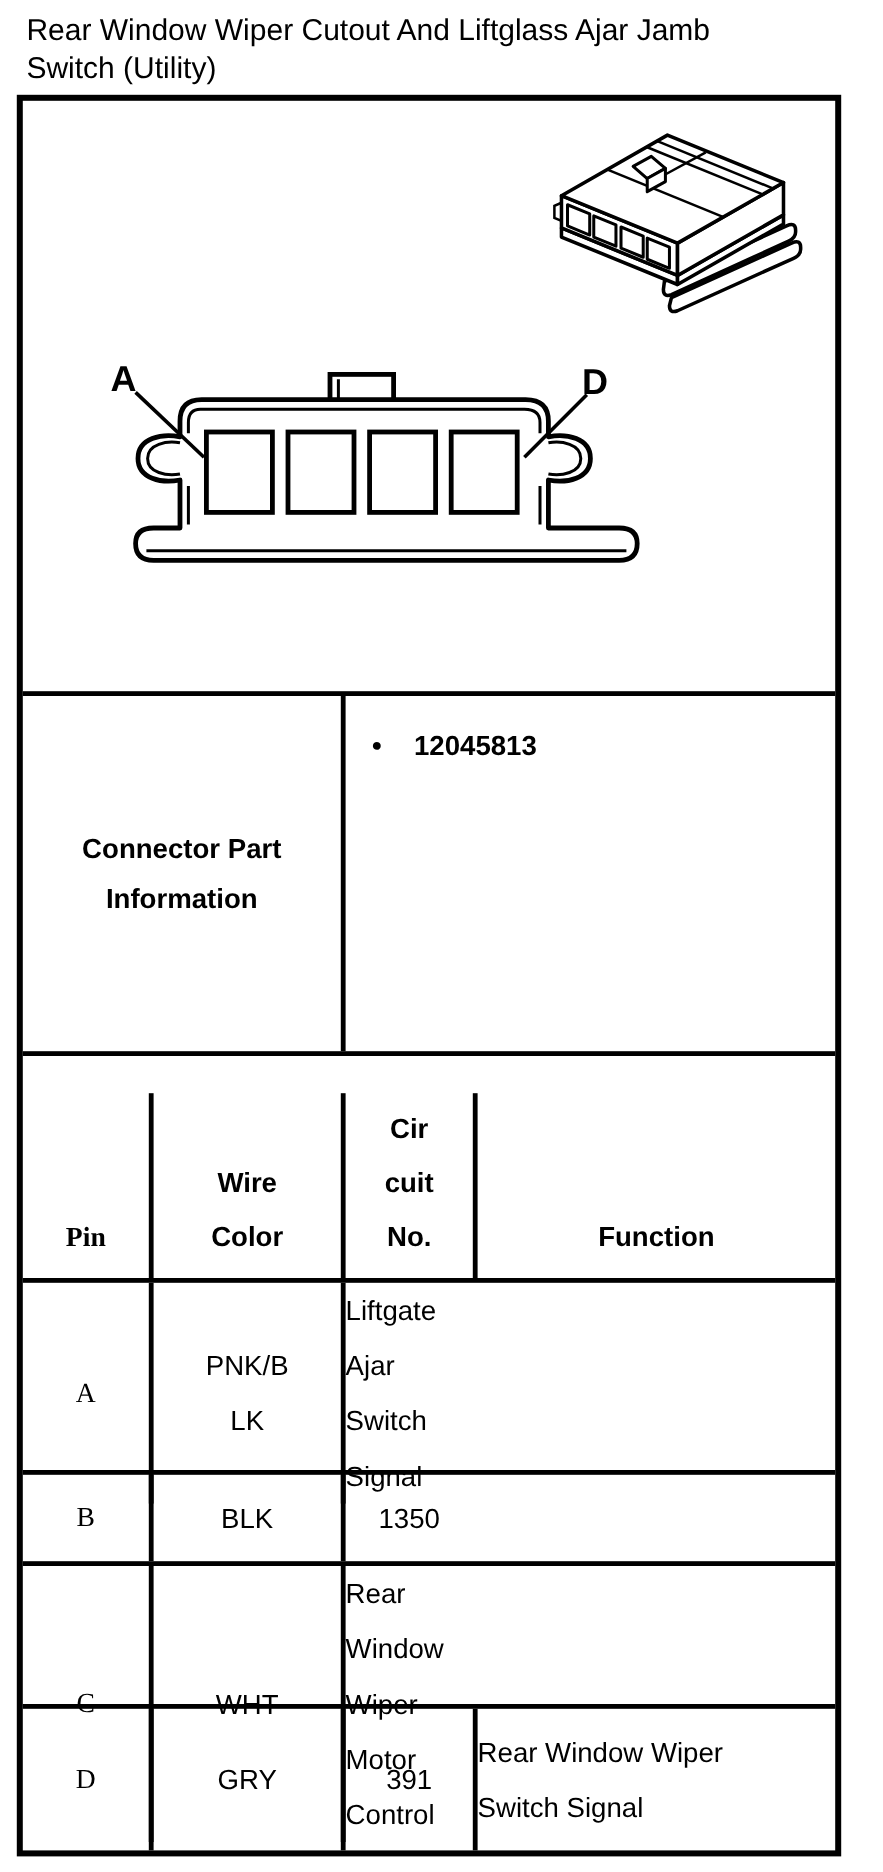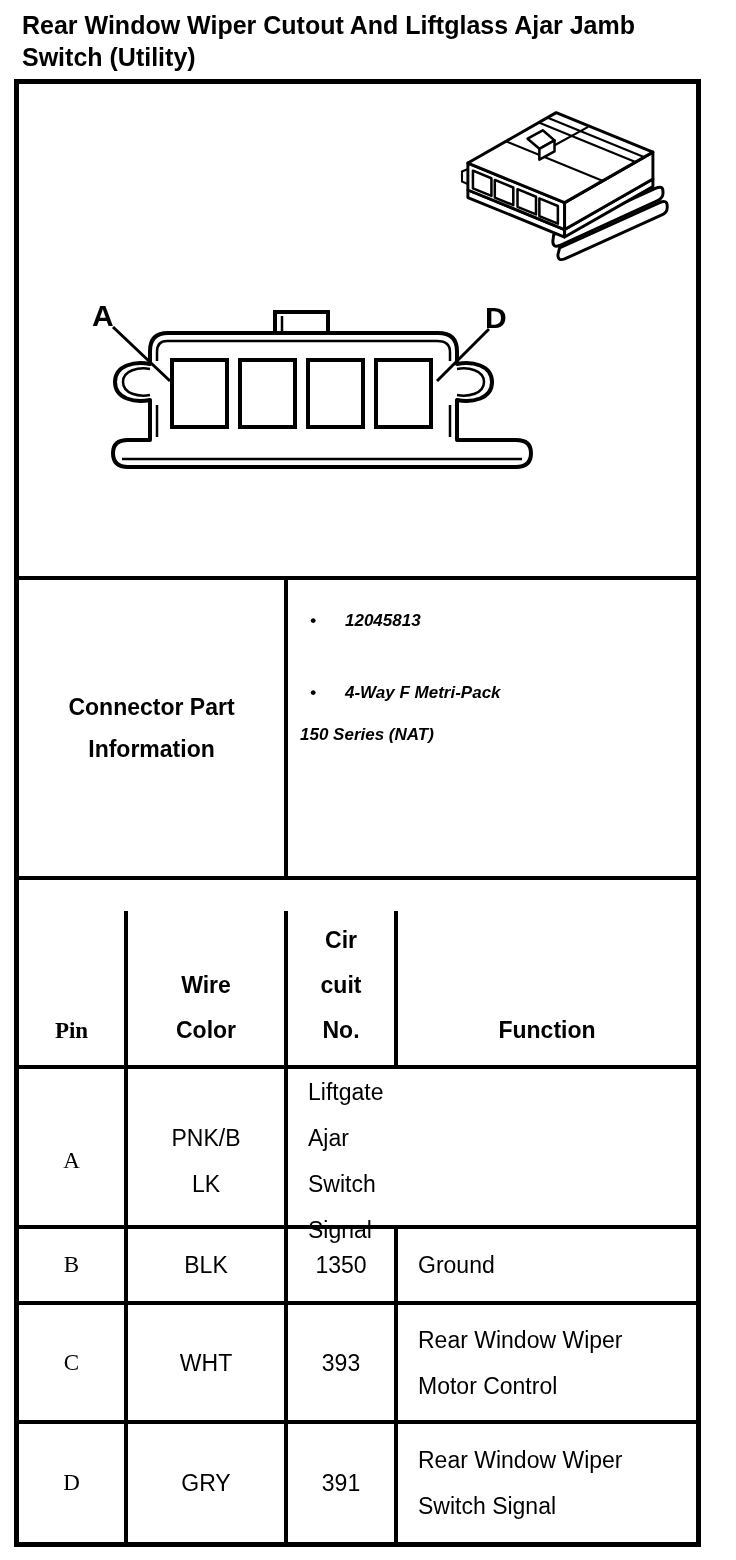--- a/index.html
+++ b/index.html
@@ -1,21 +1,21 @@
 <!DOCTYPE html>
 <html><head>
 <meta charset="utf-8">
 <style>
   * { margin:0; padding:0; box-sizing:border-box; }
   html,body { background:#fff; }
   body { width:736px; height:1560px; position:relative; overflow:hidden;
          font-family:"Liberation Sans", sans-serif; color:#000; }
 
   .title { position:absolute; left:22px; top:9px; width:700px;
-           font-size:25px; font-weight:bold; line-height:32px; }
+           font-size:25px; font-weight:normal; line-height:32px; }
 
   .box { position:absolute; left:14px; top:79px; width:687px; height:1468px;
          border:5px solid #000; background:#fff; }
 
   .row { border-top:4px solid #000; }
   .row.diagram { border-top:none; position:relative; height:492px; }
   .row.partinfo { height:300px; display:grid; grid-template-columns:265px auto; }
   .row.thead { height:189px; }
   .row.r-a { height:160px; }
   .row.r-b { height:76px; }
@@ -28,30 +28,30 @@
 
   .cell { font-size:23px; line-height:46px; }
 
   
   .thead .cell { font-weight:bold; justify-content:flex-end; align-items:center;
                  text-align:center; padding-bottom:12px; line-height:45px;margin-top:31px; }
   .thead .c-fn { align-items:center; padding-left:0; }
 
   
   .trow .cell { justify-content:center; align-items:center; text-align:center; }
-  .trow .c-fn { align-items:flex-start; text-align:left; padding-left:20px; }
+  .trow .c-fn { align-items:flex-start; text-align:left; }
   .c-fn .fn-text { max-width:240px; }
   .wline { display:block; }
 
   
   .pi-label { display:flex; align-items:center; justify-content:center;
               text-align:center; font-size:23px; font-weight:bold;
               line-height:42px; padding:0 20px; }
-  .pi-bullets { border-left:4px solid #000; font-size:17px; font-weight:bold;
-                line-height:42px; padding:20px 10px 0 12px;font-style:italic; }
+  .pi-bullets { border-left:4px solid #000; font-size:23px; font-weight:bold;
+                line-height:42px; padding:20px 10px 0 12px; }
   .bullet-item + .bullet-item { margin-top:30px; }
   .bullet { display:inline-block; width:45px; padding-left:10px; }
 
   svg text { font-family:"Liberation Sans", sans-serif; }
   .front-svg { position:absolute; left:41px; top:206px; }
   .iso-svg { position:absolute; left:436px; top:16px; }
 </style>
 </head>
 <body>
 
@@ -124,24 +124,20 @@
     </svg>
   </div>
 
   <div class="row partinfo">
     <div class="pi-label">Connector Part Information</div>
     <div class="pi-bullets">
       <div class="bullet-item">
         <div class="bullet-line"><span class="bullet">•</span><span>12045813</span></div>
         <div class="bullet-cont"></div>
       </div>
-      <div class="bullet-item">
-        <div class="bullet-line"><span class="bullet">•</span><span>4-Way F Metri-Pack</span></div>
-        <div class="bullet-cont">150 Series (NAT)</div>
-      </div>
     </div>
   </div>
 
   <div class="row thead pinrow">
     <div class="cell c-pin">Pin</div>
     <div class="cell c-wire">
       <span class="wline">Wire</span>
       <span class="wline">Color</span>
     </div>
     <div class="cell c-cir">
@@ -163,32 +159,28 @@
     </div>
   </div>
 
   <div class="row trow r-b pinrow">
     <div class="cell c-pin">B</div>
     <div class="cell c-wire">
       <span class="wline">BLK</span>
       <span class="wline"></span>
     </div>
     <div class="cell c-cir">1350</div>
-    <div class="cell c-fn">
-      <div class="fn-text">Ground</div>
-    </div>
   </div>
 
   <div class="row trow r-c pinrow">
     <div class="cell c-pin">C</div>
     <div class="cell c-wire">
       <span class="wline">WHT</span>
       <span class="wline"></span>
     </div>
-    <div class="cell c-cir">393</div>
     <div class="cell c-fn">
       <div class="fn-text">Rear Window Wiper Motor Control</div>
     </div>
   </div>
 
   <div class="row trow r-d pinrow">
     <div class="cell c-pin">D</div>
     <div class="cell c-wire">
       <span class="wline">GRY</span>
       <span class="wline"></span>

